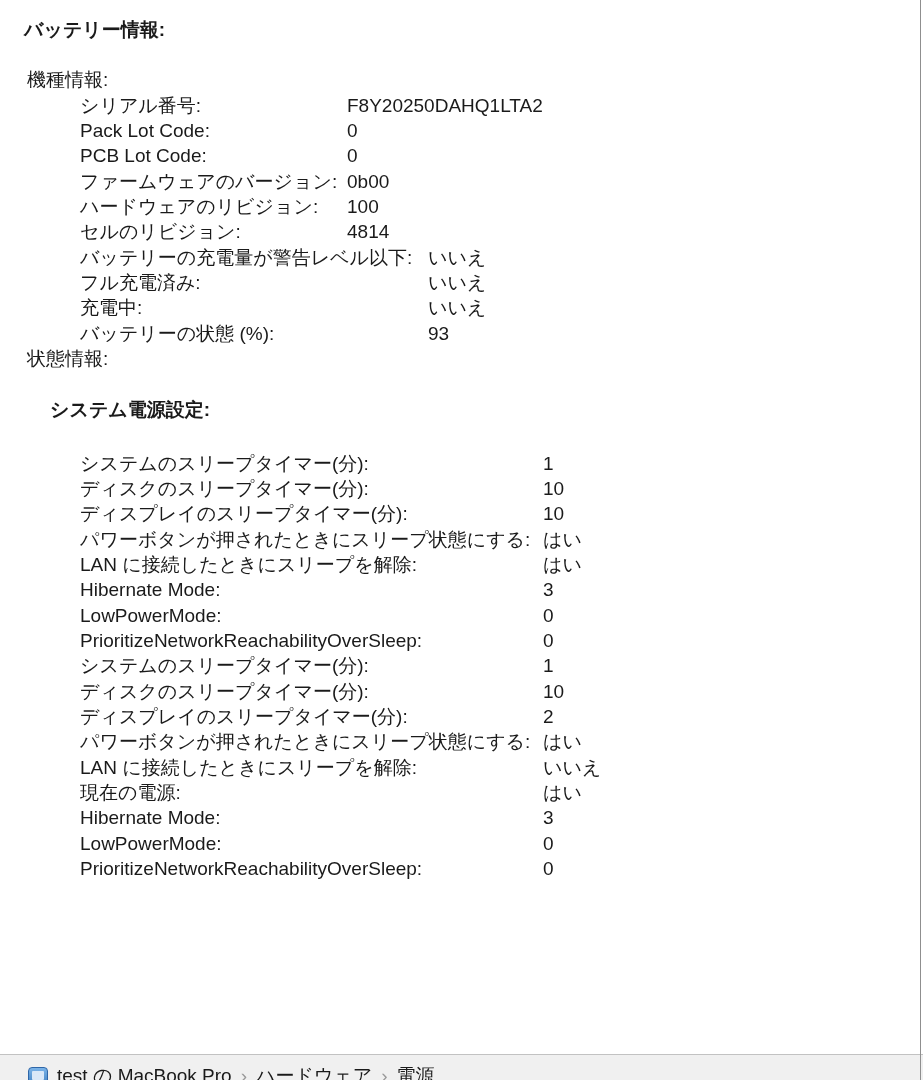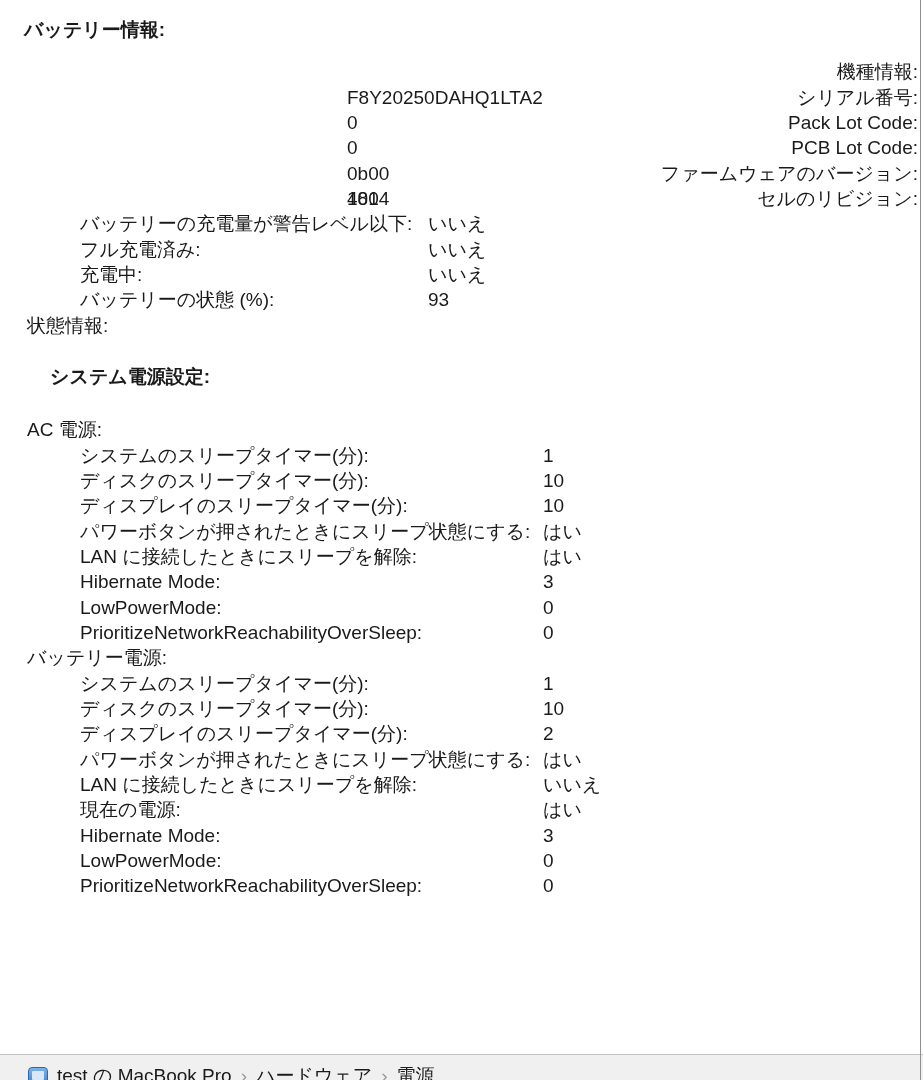--- a/index.html
+++ b/index.html
@@ -21,21 +21,21 @@
     position:absolute;top:0;left:0;width:918px;
     font-size:19px;line-height:25.33px;
   }
   .row{position:relative;white-space:nowrap;}
   .sec-title{font-weight:700;padding-left:24px;white-space:nowrap;}
   .t1{padding-top:17px;}
   .t2{margin-top:26px;margin-left:26px;}
   .lvl1{padding-left:27px;}
   .lvl2{padding-left:80px;}
   .val{position:absolute;top:0;}
-  .g-model{margin-top:17px;text-align:right;}
+  .g-model{margin-top:25px;}
   .g-ac{margin-top:28px;}
   .g-model .val{left:347px;}
   .g-charge .val{left:428px;}
   .g-state .val{left:161px;}
   .g-ac .val,.g-batt .val{left:543px;}
   .footer{
     position:absolute;top:1054px;left:0;width:923px;height:40px;
     background:var(--footer-bg);
     border-top:1px solid var(--footer-border);
     display:flex;align-items:flex-start;
@@ -65,51 +65,49 @@
 <div class="report">
 
   <div class="sec-title t1">バッテリー情報:</div>
 
   <div class="group g-model">
     <div class="row lvl1"><span class="lbl">機種情報:</span></div>
     <div class="row lvl2"><span class="lbl">シリアル番号:</span><span class="val">F8Y20250DAHQ1LTA2</span></div>
     <div class="row lvl2"><span class="lbl">Pack Lot Code:</span><span class="val">0</span></div>
     <div class="row lvl2"><span class="lbl">PCB Lot Code:</span><span class="val">0</span></div>
     <div class="row lvl2"><span class="lbl">ファームウェアのバージョン:</span><span class="val">0b00</span></div>
-    <div class="row lvl2"><span class="val">100</span></div>
+    <div class="row lvl2"><span class="lbl">ハードウェアのリビジョン:</span><span class="val">100</span></div>
     <div class="row lvl2"><span class="lbl">セルのリビジョン:</span><span class="val">4814</span></div>
   </div>
 
   <div class="group g-charge">
     <div class="row lvl2"><span class="lbl">バッテリーの充電量が警告レベル以下:</span><span class="val">いいえ</span></div>
     <div class="row lvl2"><span class="lbl">フル充電済み:</span><span class="val">いいえ</span></div>
     <div class="row lvl2"><span class="lbl">充電中:</span><span class="val">いいえ</span></div>
     <div class="row lvl2"><span class="lbl">バッテリーの状態 (%):</span><span class="val">93</span></div>
   </div>
 
   <div class="group g-state">
     <div class="row lvl1"><span class="lbl">状態情報:</span></div>
   </div>
 
   <div class="sec-title t2">システム電源設定:</div>
 
   <div class="group g-ac">
-    <div class="row lvl1"><span class="lbl">AC 電源:</span></div>
     <div class="row lvl2"><span class="lbl">システムのスリープタイマー(分):</span><span class="val">1</span></div>
     <div class="row lvl2"><span class="lbl">ディスクのスリープタイマー(分):</span><span class="val">10</span></div>
     <div class="row lvl2"><span class="lbl">ディスプレイのスリープタイマー(分):</span><span class="val">10</span></div>
     <div class="row lvl2"><span class="lbl">パワーボタンが押されたときにスリープ状態にする:</span><span class="val">はい</span></div>
     <div class="row lvl2"><span class="lbl">LAN に接続したときにスリープを解除:</span><span class="val">はい</span></div>
     <div class="row lvl2"><span class="lbl">Hibernate Mode:</span><span class="val">3</span></div>
     <div class="row lvl2"><span class="lbl">LowPowerMode:</span><span class="val">0</span></div>
     <div class="row lvl2"><span class="lbl">PrioritizeNetworkReachabilityOverSleep:</span><span class="val">0</span></div>
   </div>
 
   <div class="group g-batt">
-    <div class="row lvl1"><span class="lbl">バッテリー電源:</span></div>
     <div class="row lvl2"><span class="lbl">システムのスリープタイマー(分):</span><span class="val">1</span></div>
     <div class="row lvl2"><span class="lbl">ディスクのスリープタイマー(分):</span><span class="val">10</span></div>
     <div class="row lvl2"><span class="lbl">ディスプレイのスリープタイマー(分):</span><span class="val">2</span></div>
     <div class="row lvl2"><span class="lbl">パワーボタンが押されたときにスリープ状態にする:</span><span class="val">はい</span></div>
     <div class="row lvl2"><span class="lbl">LAN に接続したときにスリープを解除:</span><span class="val">いいえ</span></div>
     <div class="row lvl2"><span class="lbl">現在の電源:</span><span class="val">はい</span></div>
     <div class="row lvl2"><span class="lbl">Hibernate Mode:</span><span class="val">3</span></div>
     <div class="row lvl2"><span class="lbl">LowPowerMode:</span><span class="val">0</span></div>
     <div class="row lvl2"><span class="lbl">PrioritizeNetworkReachabilityOverSleep:</span><span class="val">0</span></div>
   </div>

